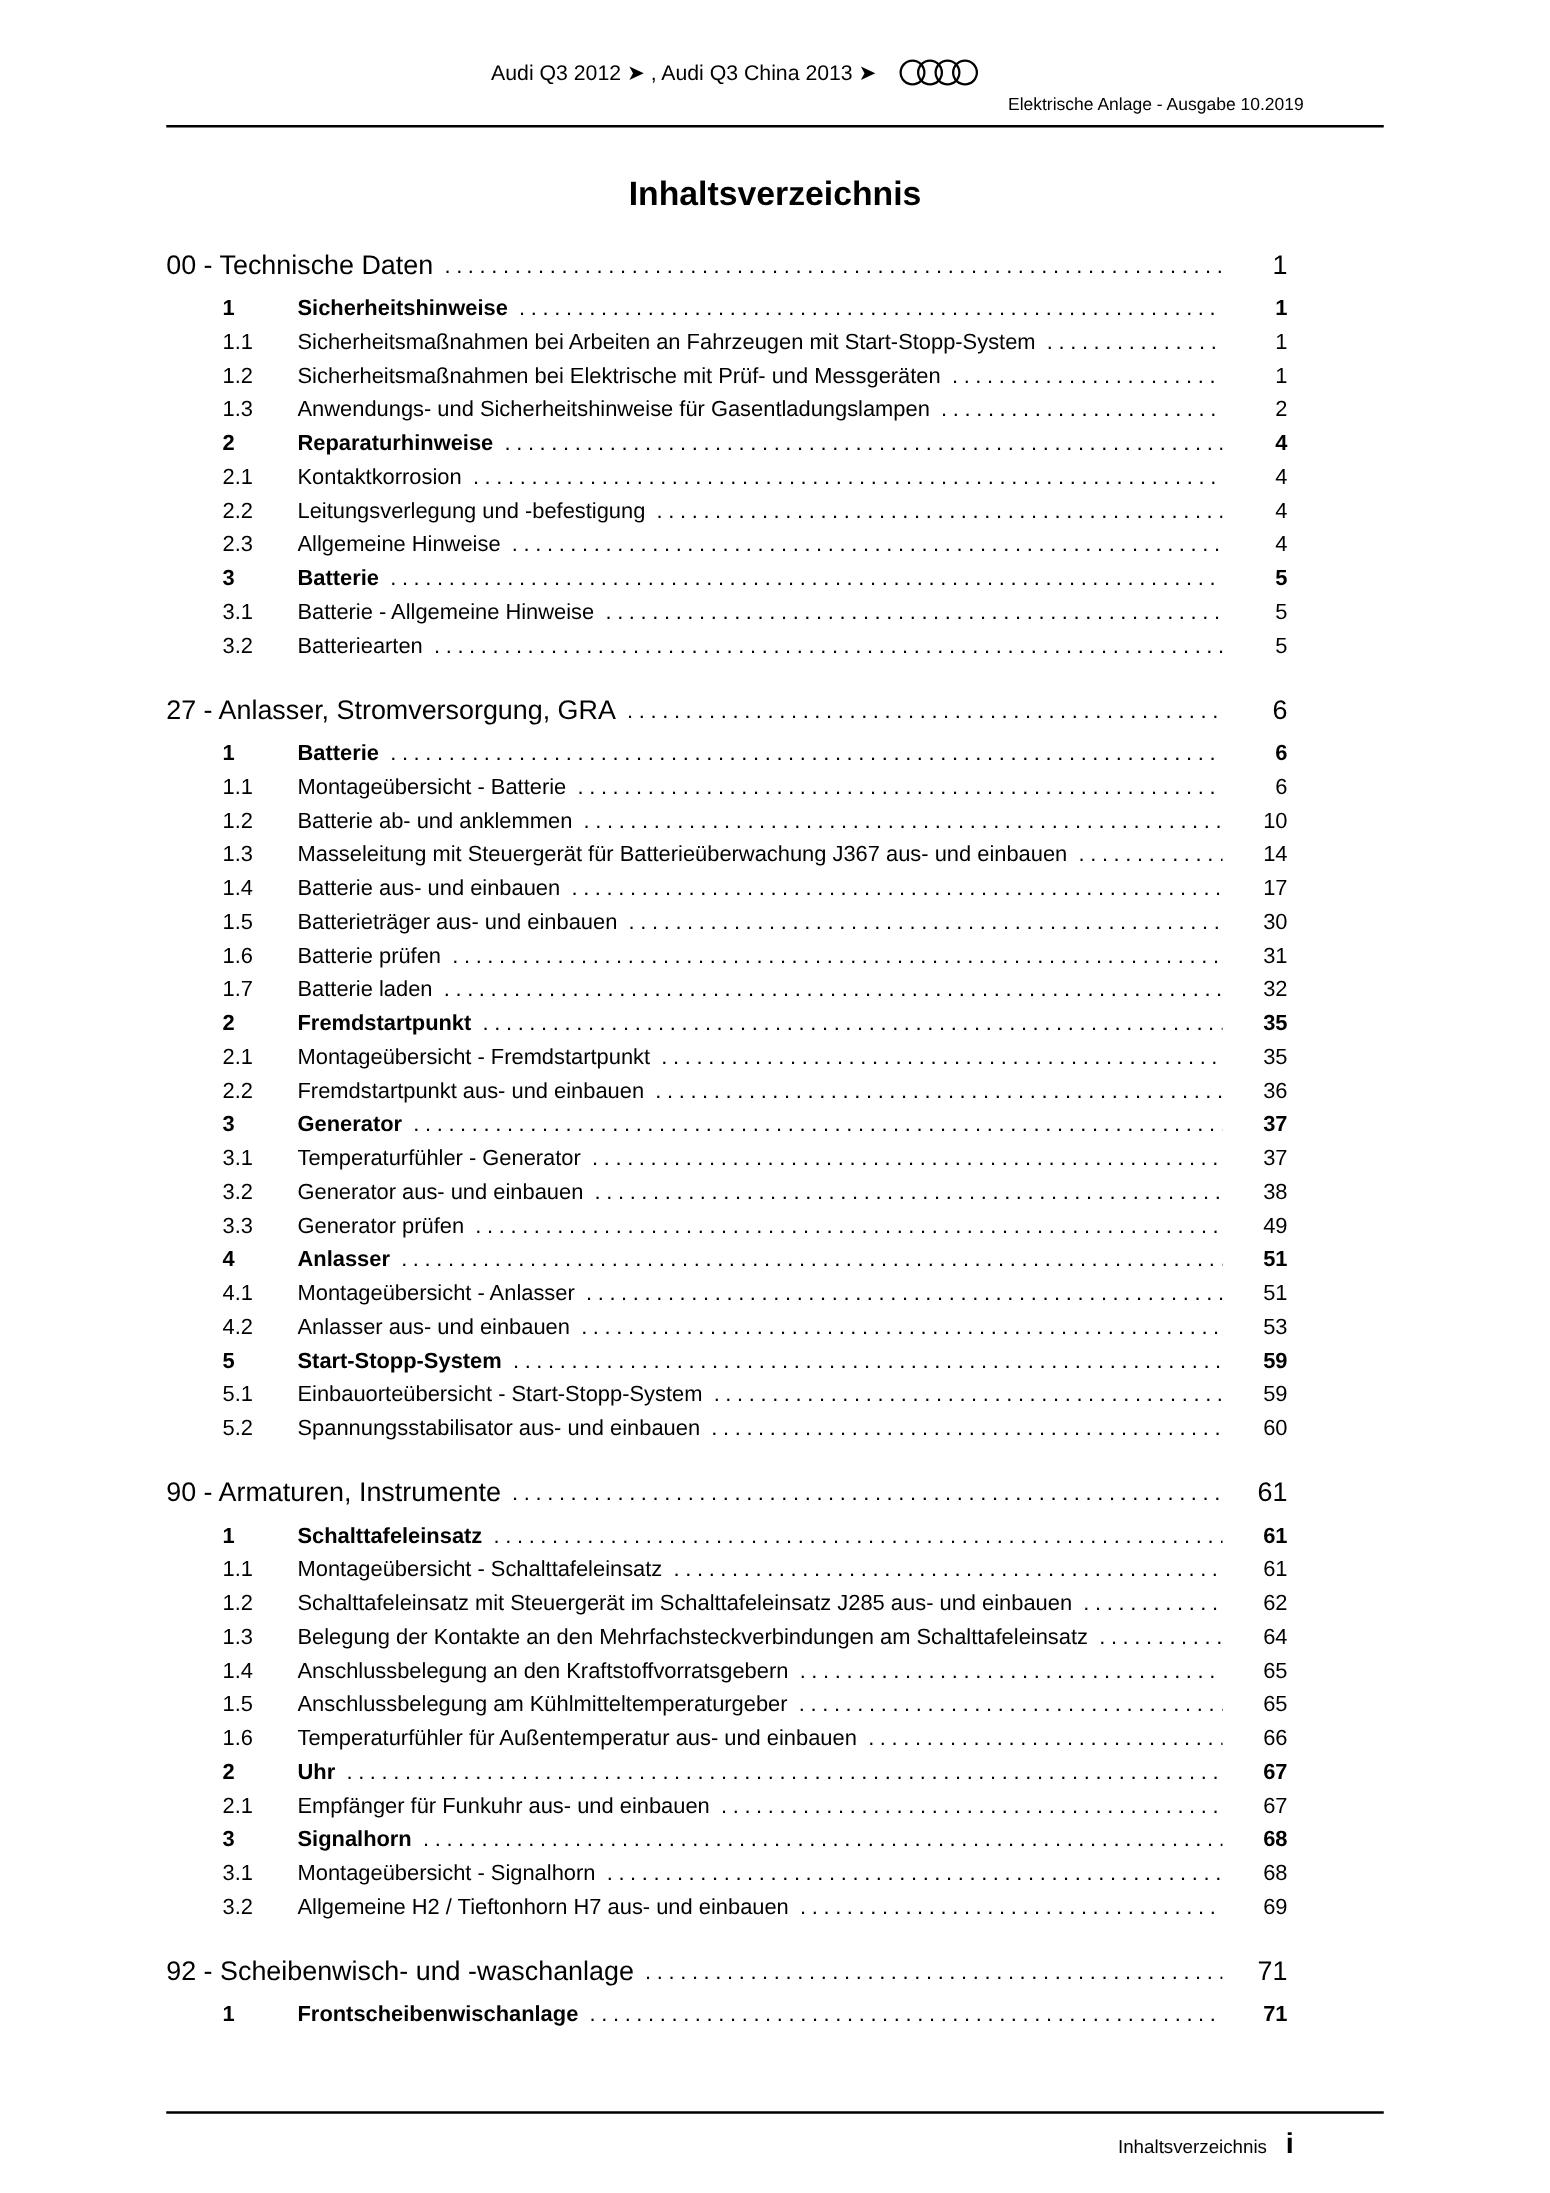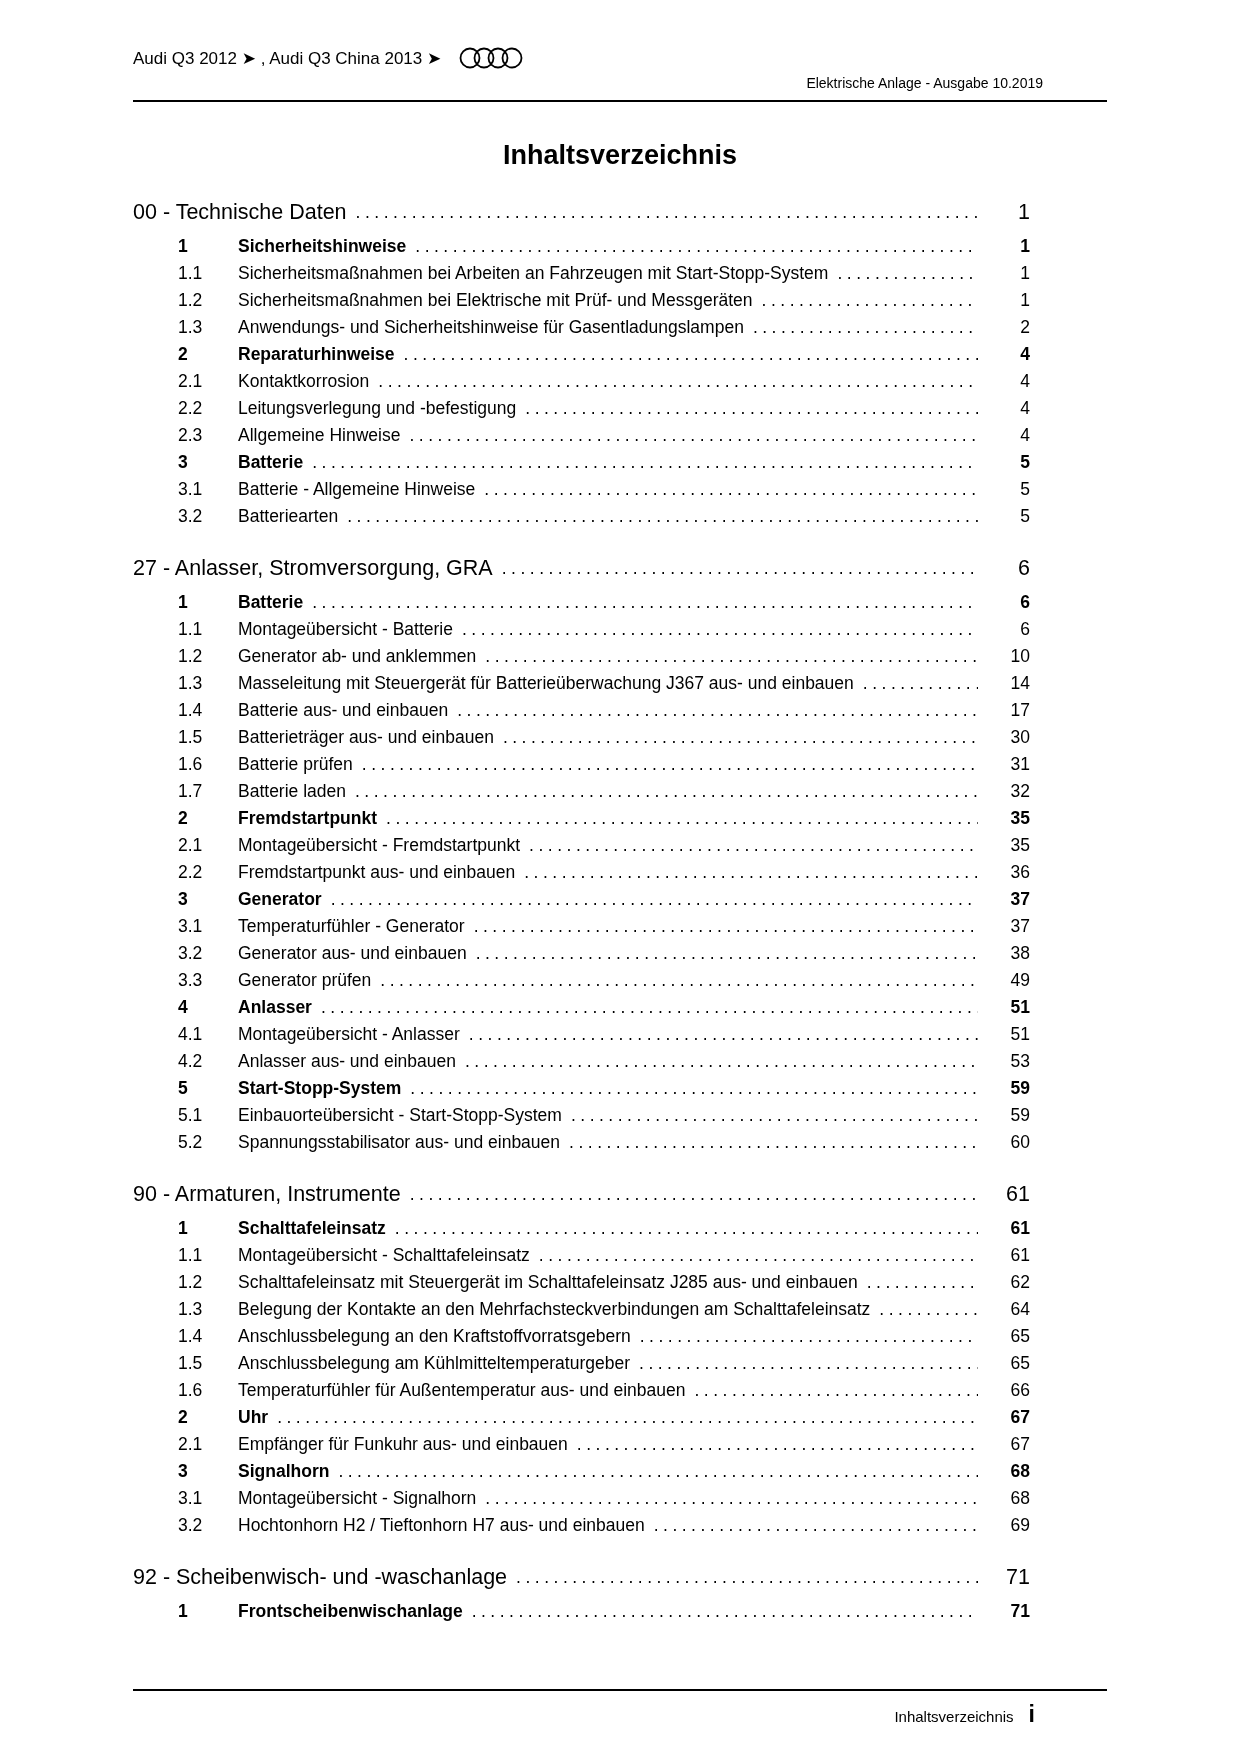--- a/index.html
+++ b/index.html
@@ -7,21 +7,21 @@
   body {
     width: 1240px; height: 1754px; position: relative;
     font-family: "Liberation Sans", sans-serif; color: #000;
     overflow: hidden;
   }
   .page { position: absolute; inset: 0; padding: 46px 133px 0 133px; }
 
   
   header { width: 974px; }
   .header-line1 {
-    display: flex; justify-content: flex-start; align-items: center;
+    display: flex; justify-content: center; align-items: center;
     gap: 18px; padding-right: 64px; font-size: 17px;
   }
   .header-line2 { text-align: right; padding-right: 64px; font-size: 14px; margin-top: 5px; }
   .header-rule { border-bottom: 2px solid #000; margin-top: 9px; }
   .audi-rings { display: block; }
 
   
   h1 { text-align: center; font-size: 27px; margin-top: 38px; }
 
   
@@ -161,21 +161,21 @@
           <span class="page-num">6</span>
         </div>
         <div class="row section-row">
           <span class="num">1.1</span>
           <span class="label">Montageübersicht - Batterie</span>
           <span class="leader">............................................................................................................................................................................................................................................................................................................</span>
           <span class="page-num">6</span>
         </div>
         <div class="row section-row">
           <span class="num">1.2</span>
-          <span class="label">Generator ab- und anklemmen</span>
+          <span class="label">Batterie ab- und anklemmen</span>
           <span class="leader">............................................................................................................................................................................................................................................................................................................</span>
           <span class="page-num">10</span>
         </div>
         <div class="row section-row">
           <span class="num">1.3</span>
           <span class="label">Masseleitung mit Steuergerät für Batterieüberwachung J367 aus- und einbauen</span>
           <span class="leader">............................................................................................................................................................................................................................................................................................................</span>
           <span class="page-num">14</span>
         </div>
         <div class="row section-row">
@@ -348,21 +348,21 @@
           <span class="page-num">68</span>
         </div>
         <div class="row section-row">
           <span class="num">3.1</span>
           <span class="label">Montageübersicht - Signalhorn</span>
           <span class="leader">............................................................................................................................................................................................................................................................................................................</span>
           <span class="page-num">68</span>
         </div>
         <div class="row section-row">
           <span class="num">3.2</span>
-          <span class="label">Hochtonhorn H2 / Tieftonhorn H7 aus- und einbauen</span>
+          <span class="label">Allgemeine H2 / Tieftonhorn H7 aus- und einbauen</span>
           <span class="leader">............................................................................................................................................................................................................................................................................................................</span>
           <span class="page-num">69</span>
         </div>
       </section>
       <section class="chapter-block">
         <div class="row chapter-row">
           <span class="chapter-label">92 - Scheibenwisch- und -waschanlage</span>
           <span class="leader">............................................................................................................................................................................................................................................................................................................</span>
           <span class="page-num">71</span>
         </div>

